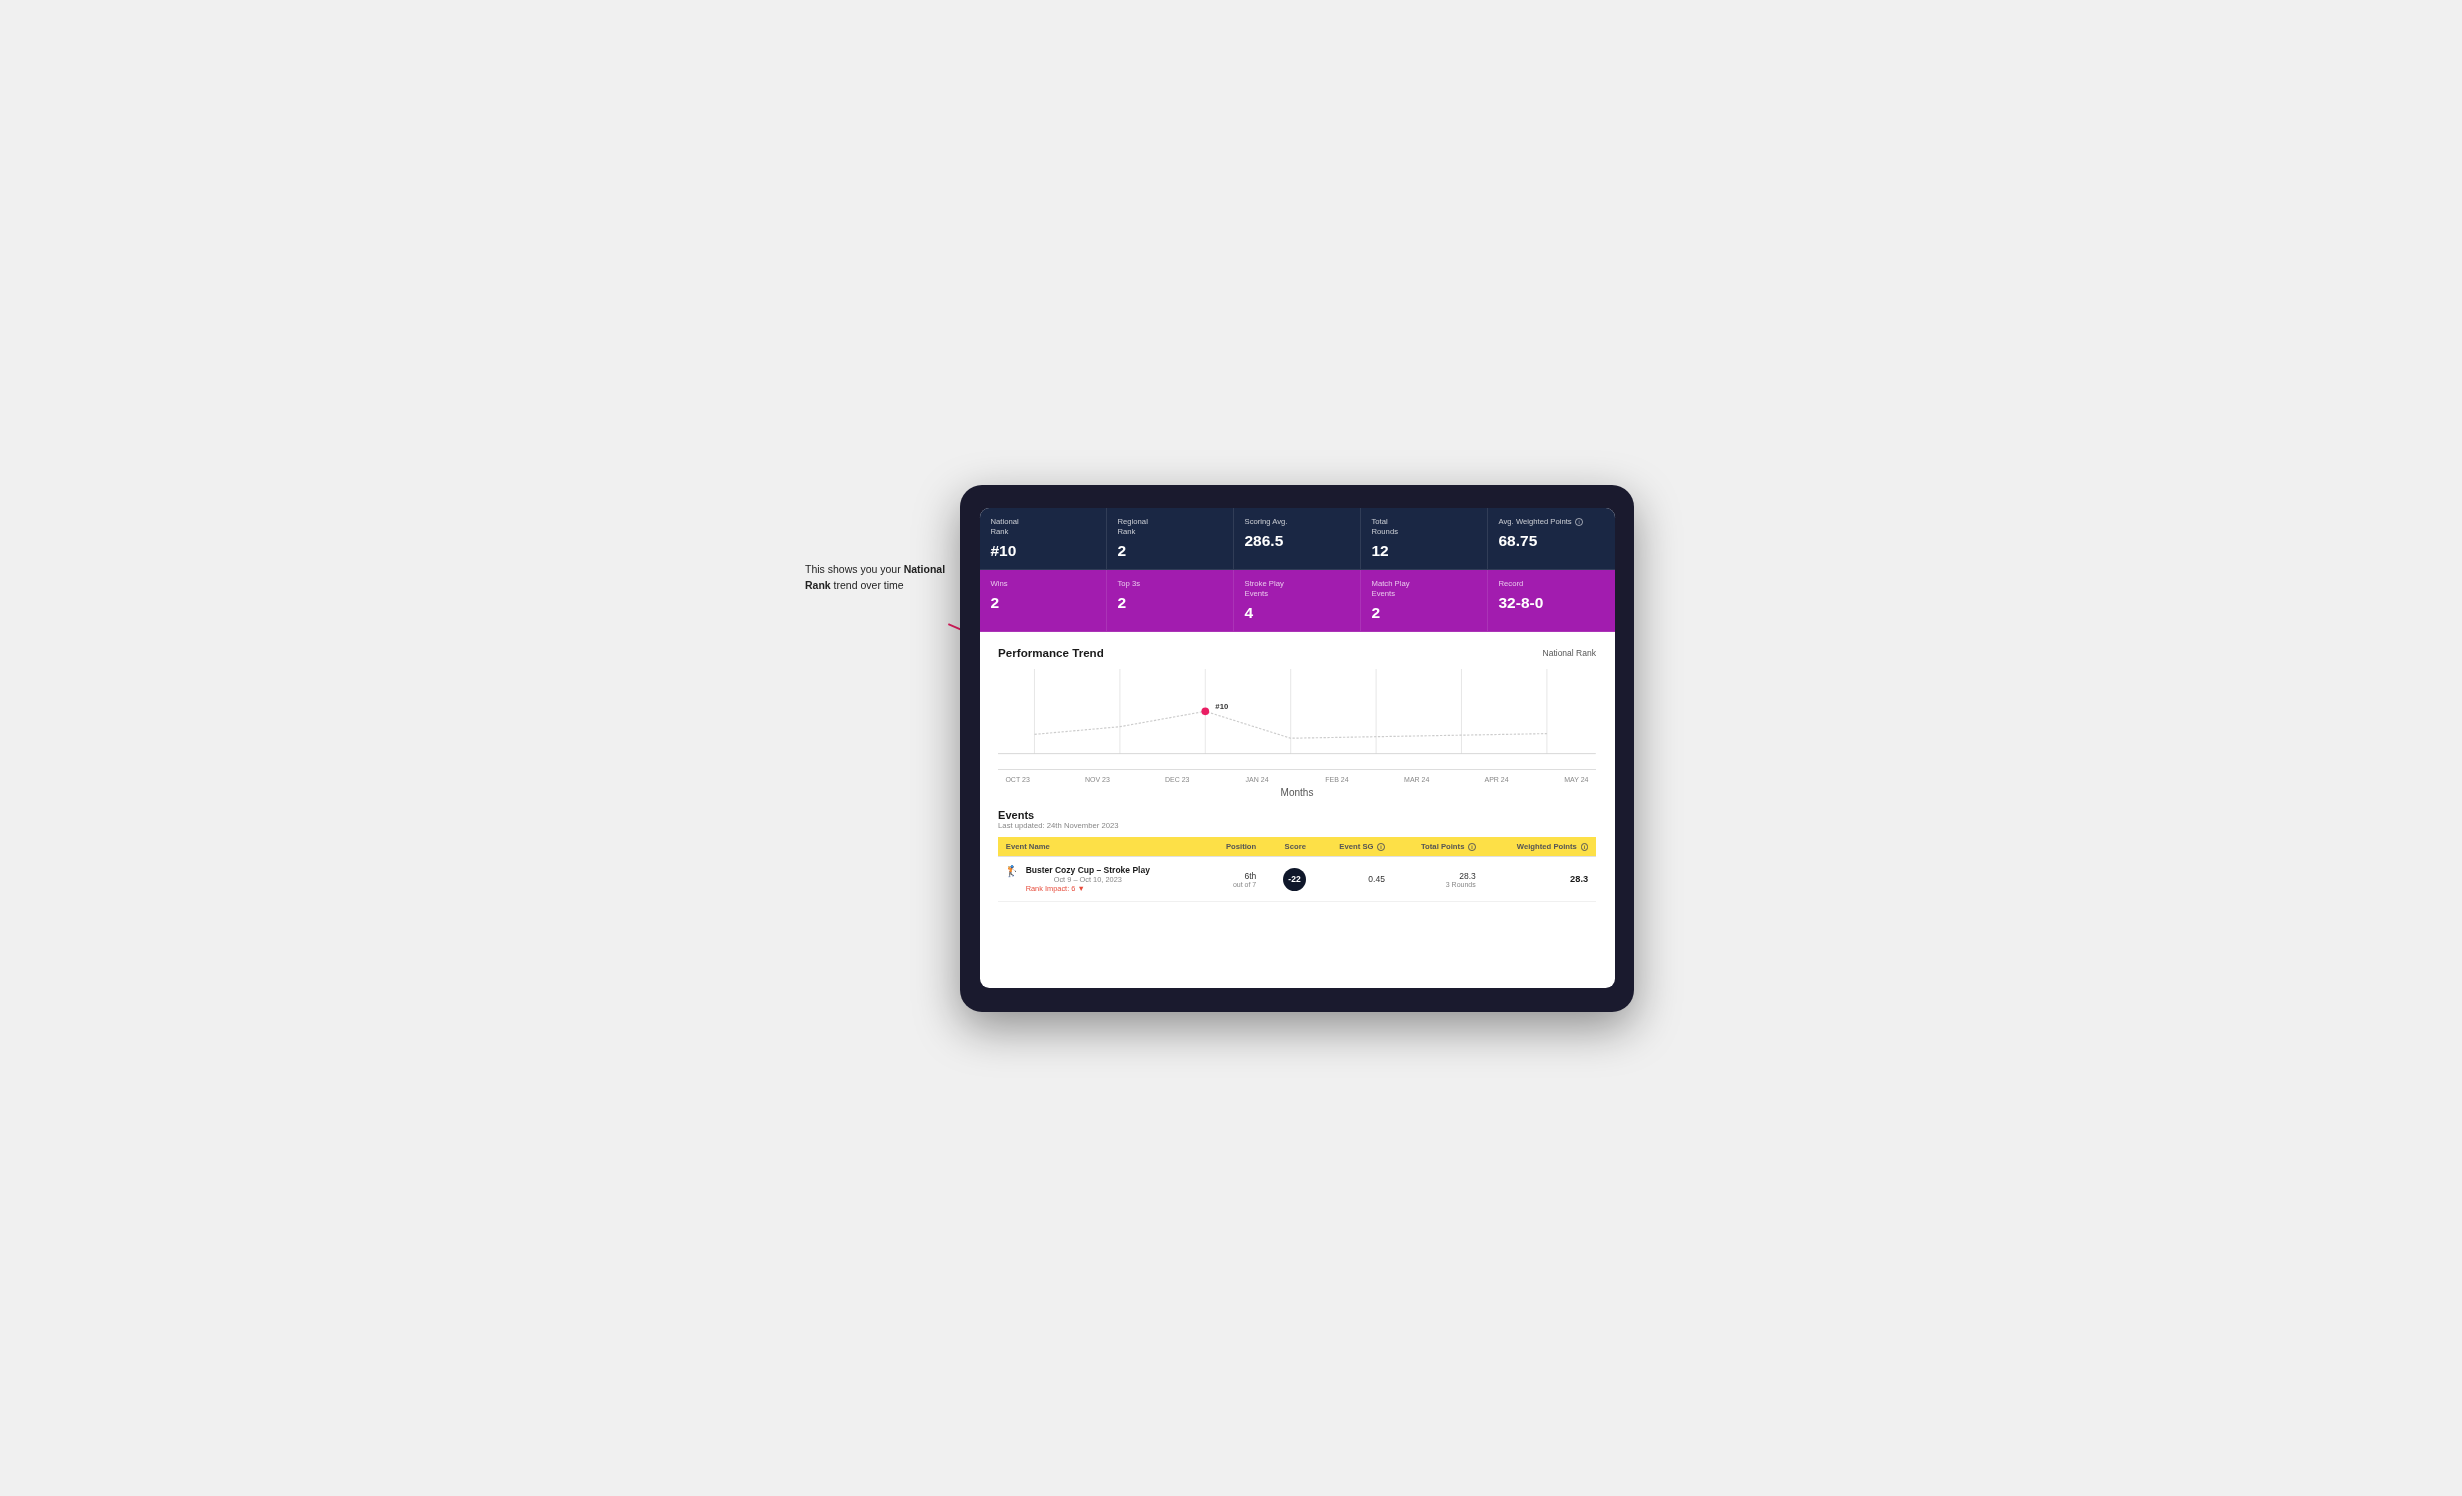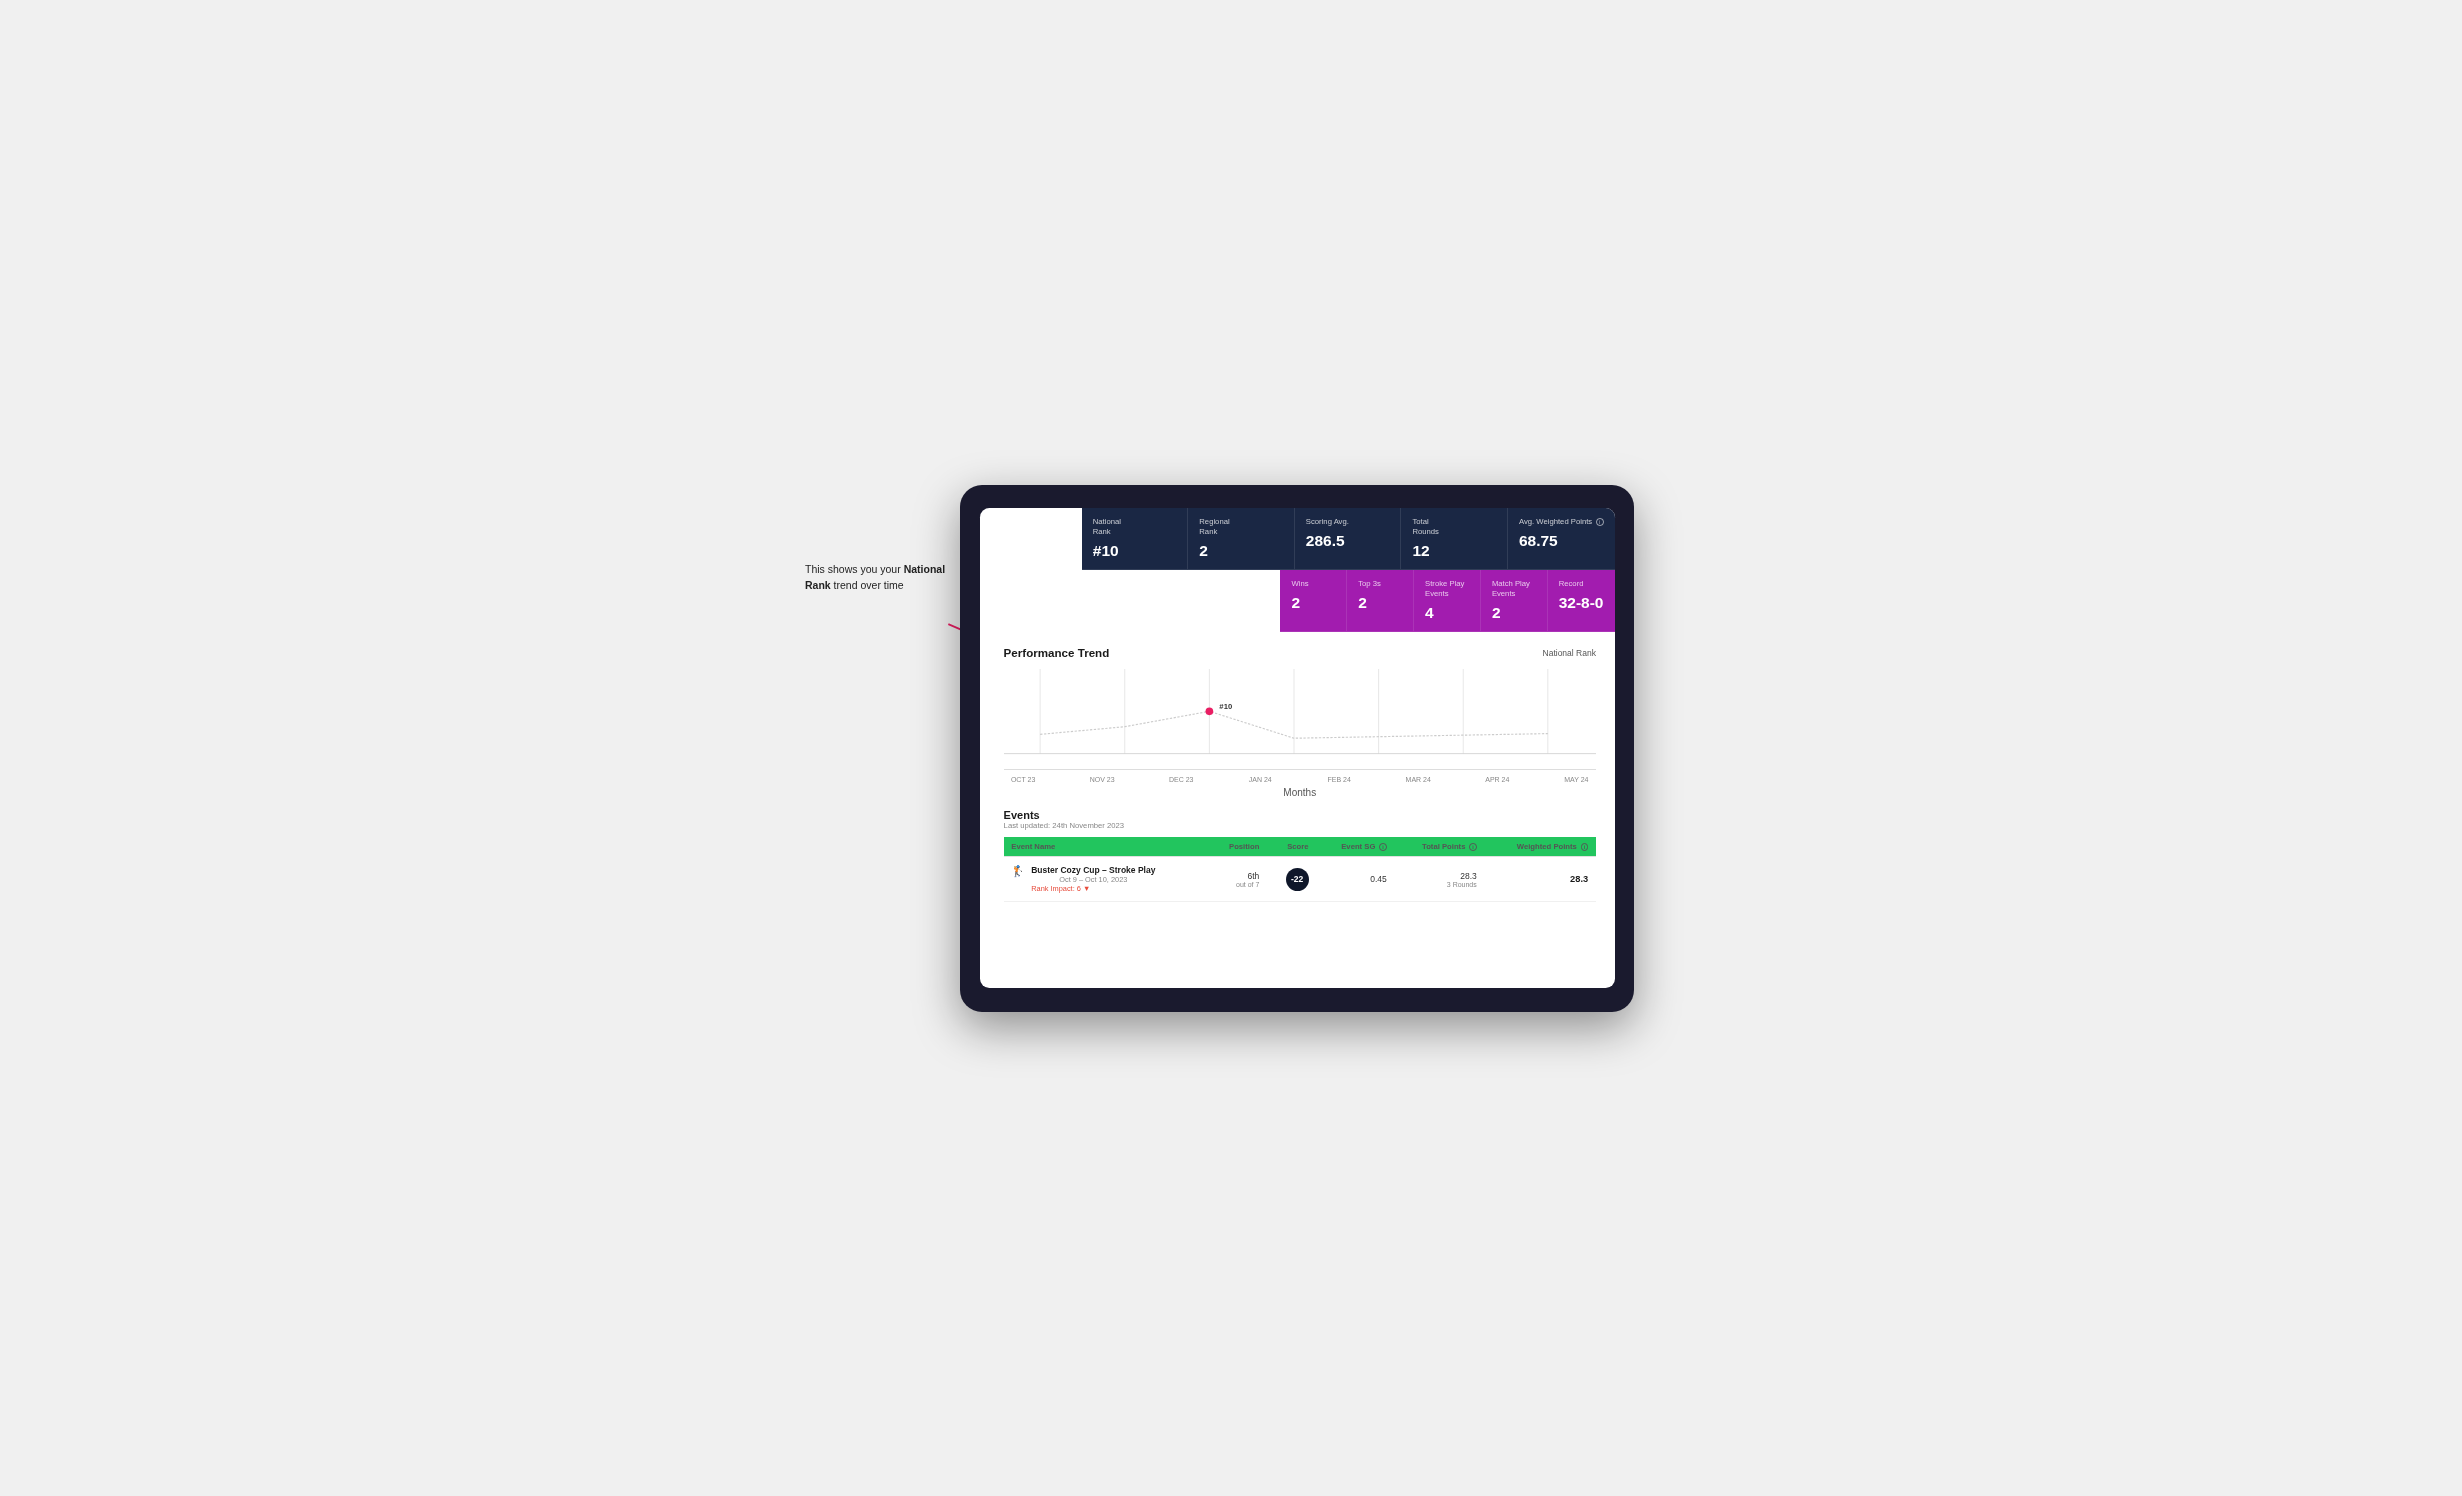--- a/index.html
+++ b/index.html
@@ -56,21 +56,20 @@
     }
 
     .tablet-screen {
       width: 635px;
       height: 480px;
       background: #ffffff;
       border-radius: 9.3px;
       overflow: hidden;
       display: flex;
       flex-direction: column;
-      align-items: flex-end;
     }
 
     .stats-grid {
       display: grid;
       grid-template-columns: repeat(5, 1fr);
       background: #1a2744;
       padding: 0;
     }
 
     .stat-cell {
@@ -188,21 +187,21 @@
       margin-bottom: 6.2px;
     }
 
     .events-table {
       width: 100%;
       border-collapse: collapse;
       font-size: 8.5px;
     }
 
     .events-table thead tr {
-      background: #22c55e;
+      background: #fde047;
       border-bottom: 0.8px solid #e0e0e0;
     }
 
     .events-table th {
       padding: 5.4px 7.7px;
       text-align: left;
       font-weight: 600;
       color: #555;
       font-size: 7.7px;
     }

